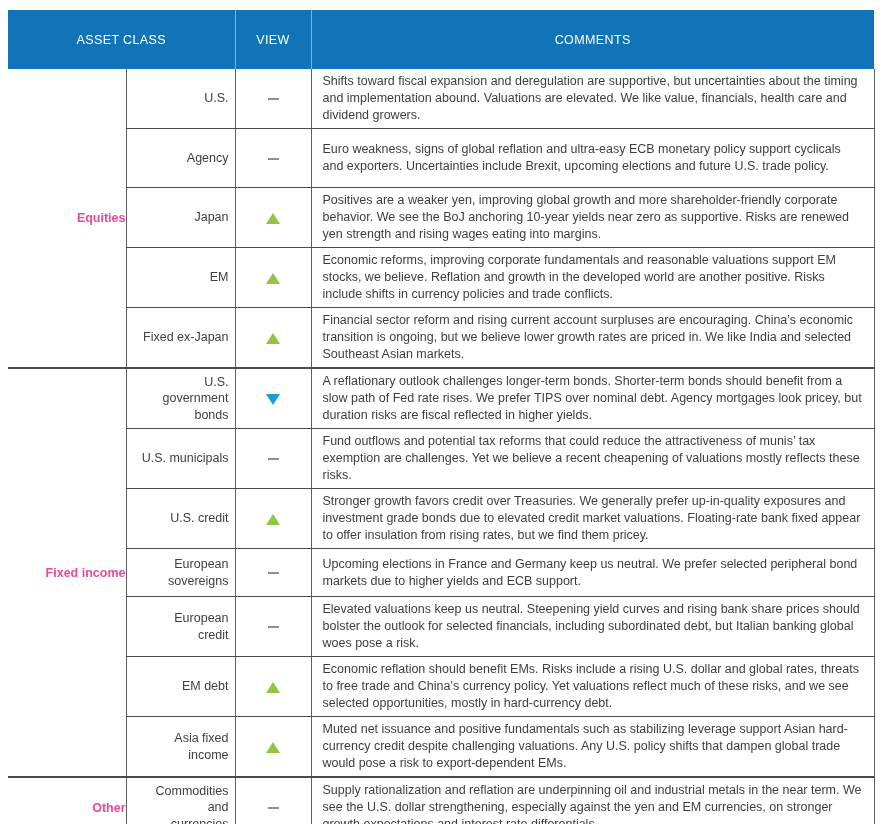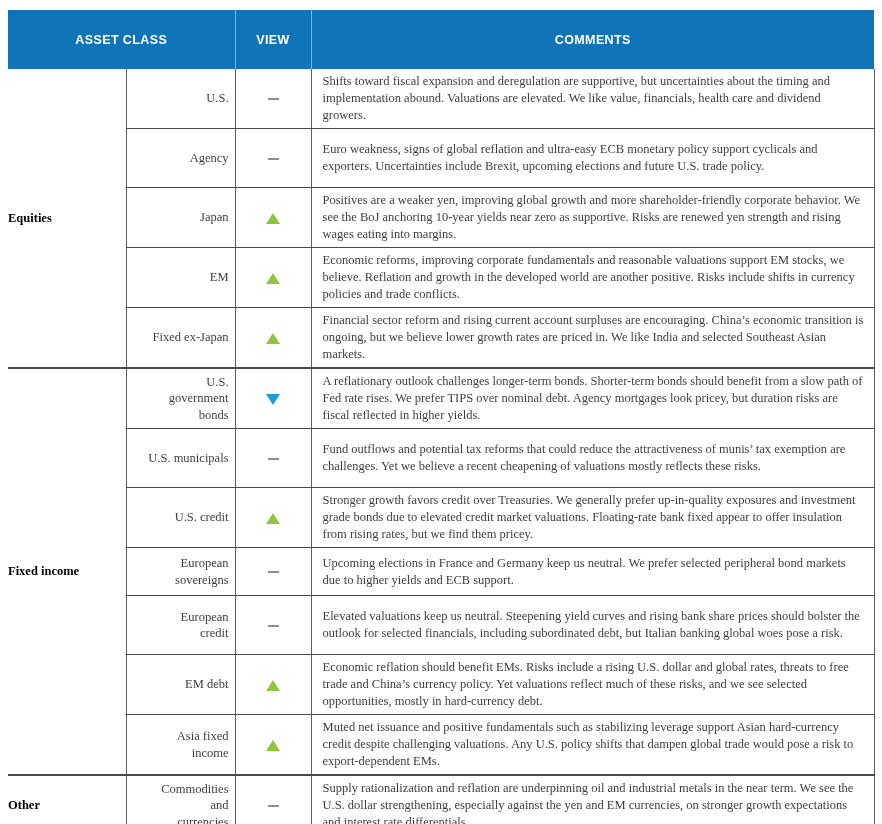--- a/index.html
+++ b/index.html
@@ -27,37 +27,36 @@
   }
   col.c-cat{width:118px;}
   col.c-asset{width:109px;}
   col.c-view{width:76px;}
   col.c-comments{width:563px;}
 
   thead th{
     background:var(--header-bg);
     color:#ffffff;
     font-size:12.5px;
-    font-weight:bold;
+    font-weight:normal;
     letter-spacing:.4px;
     height:27px;
     padding:0;
   }
   thead th + th{border-left:1px solid rgba(255,255,255,.45);margin-left:30px;}
 
   td{
     font-size:12.5px;
     padding:0;
     vertical-align:middle;
-    font-family:Liberation Serif, serif;
   }
   td.cat{
-    text-align:left;
+    text-align:right;
     font-weight:bold;
-    color:#000000;
+    color:#ec4899;
     border-bottom:2px solid var(--line-dark);
   }
   td.asset{
     text-align:right;
     border-left:1px solid var(--line-mid);
     line-height:1.3;
     white-space:pre-line;
     padding:2px 6px;
   }
   td.view{

